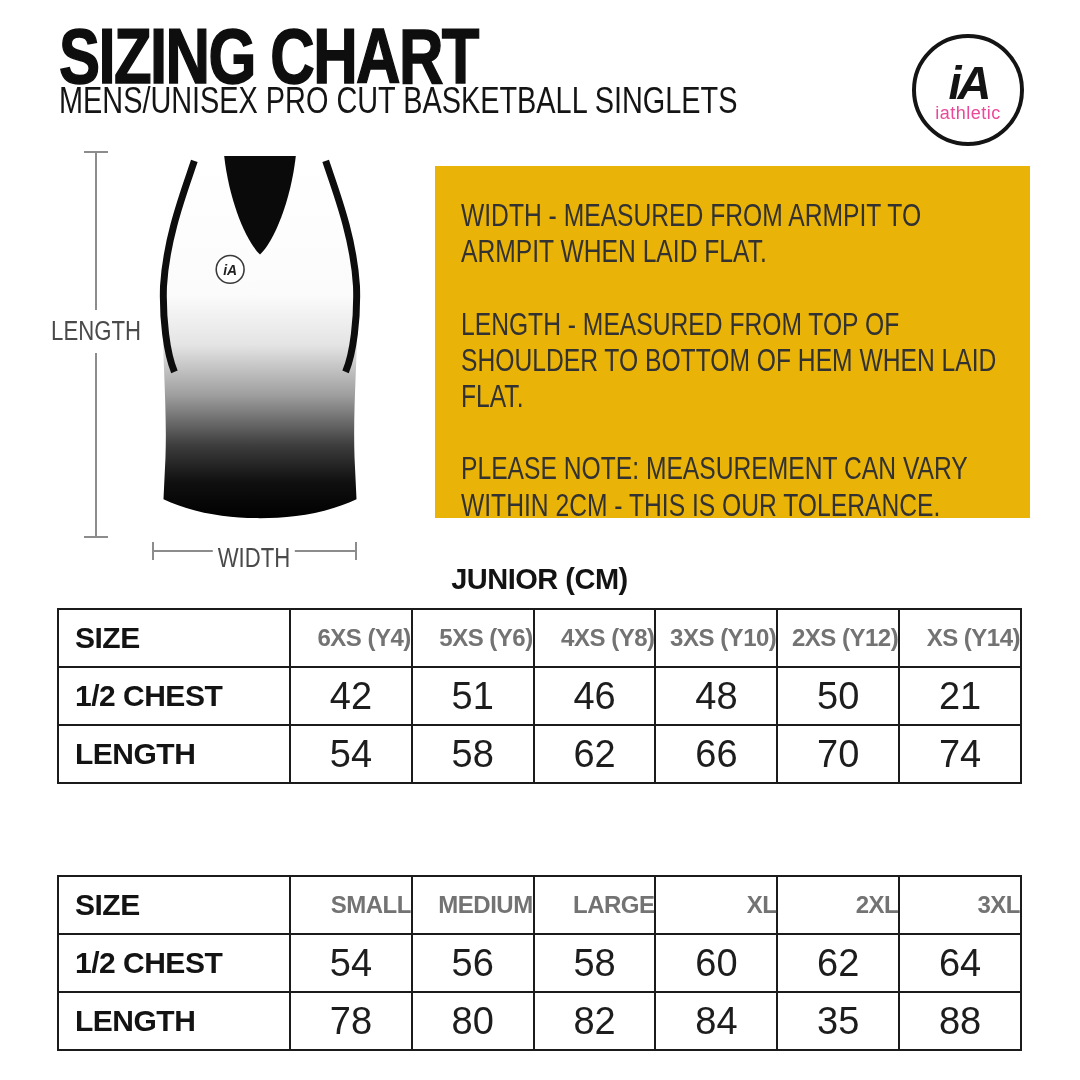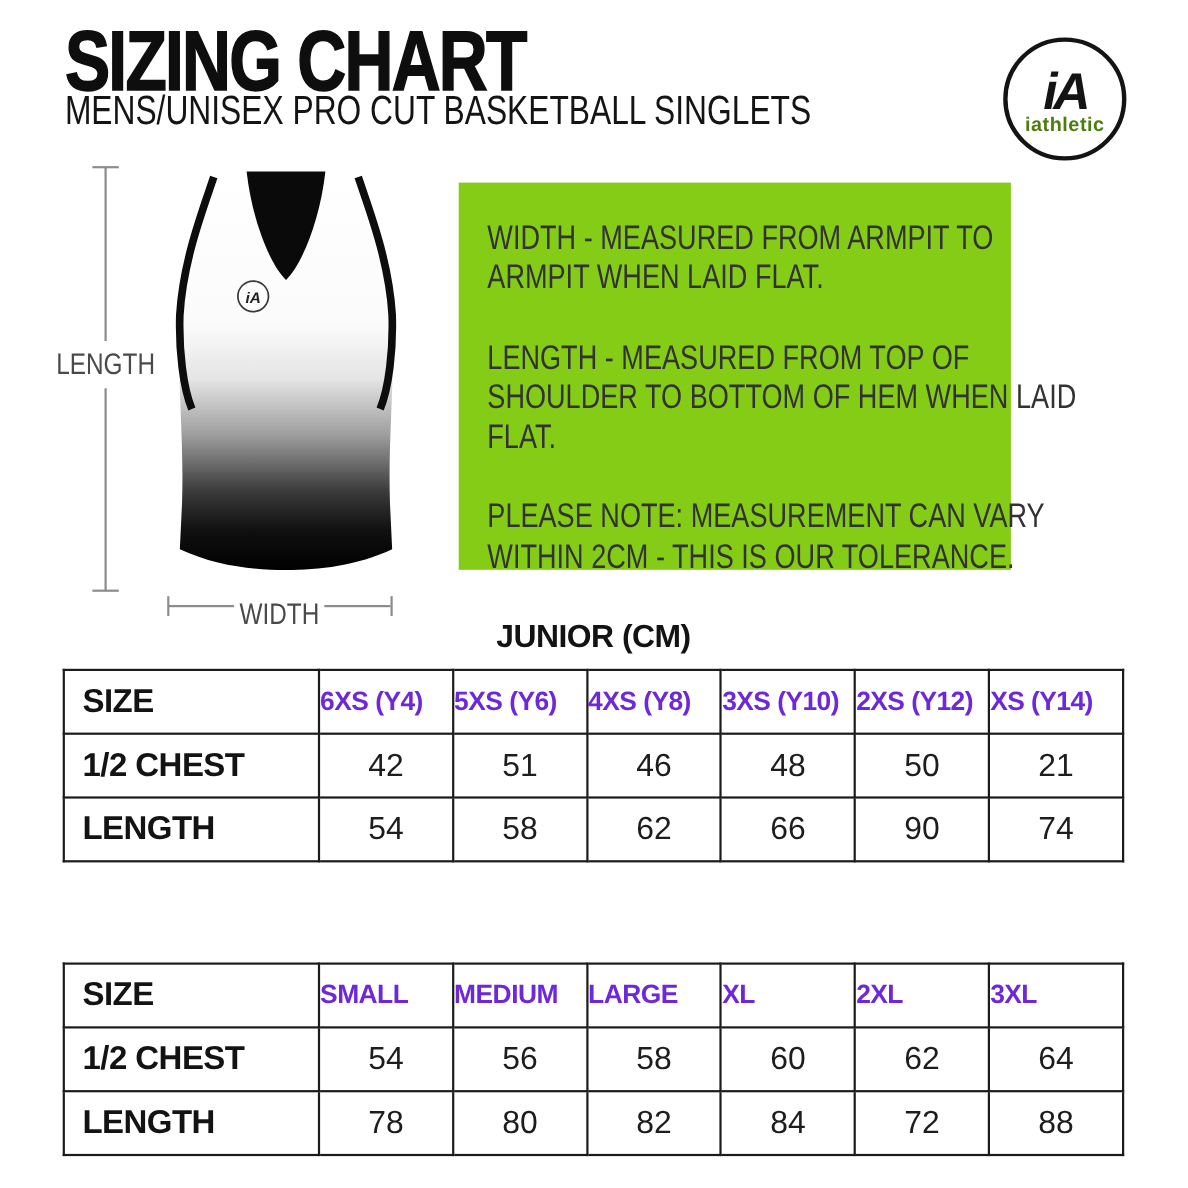--- a/index.html
+++ b/index.html
@@ -11,36 +11,36 @@
          letter-spacing:-2px;color:#0e0e0e;transform:scaleX(0.80);transform-origin:left top;
          -webkit-text-stroke:1.5px #0e0e0e;white-space:nowrap;}
   .subtitle{position:absolute;left:59px;top:82px;font-size:37px;font-weight:400;line-height:1;
          color:#141414;transform:scaleX(0.78);transform-origin:left top;white-space:nowrap;
          letter-spacing:0px;}
   .brand{position:absolute;left:912px;top:34px;width:112px;height:112px;border:4px solid #141414;
          border-radius:50%;box-sizing:border-box;display:flex;flex-direction:column;
          align-items:center;justify-content:center;background:#fff;}
   .brand .mono{font-size:47px;font-weight:bold;font-style:italic;letter-spacing:-4px;
          line-height:0.9;color:#141414;margin-top:4px;}
-  .brand .word{font-size:18px;font-weight:700;color:#4d7c0f;letter-spacing:0.5px;line-height:1;}
+  .brand .word{font-size:18px;font-weight:400;color:#ec4899;letter-spacing:0.5px;line-height:1;}
 
   
   .jersey{position:absolute;left:138px;top:149px;width:244px;height:398px;}
 
   .measure-v{position:absolute;left:95px;top:152px;width:2px;height:385px;background:#8c8c8c;}
   .cap-h{position:absolute;width:24px;height:2px;background:#8c8c8c;}
   .cap-v{position:absolute;width:2px;height:18px;background:#8c8c8c;}
   .measure-h{position:absolute;left:153px;top:550px;width:202px;height:2px;background:#8c8c8c;}
   .mlabel{position:absolute;background:#ffffff;color:#4a4a4a;font-size:27px;line-height:1;
           padding:8px 6px;white-space:nowrap;}
   .mlabel.length{left:96px;top:310px;transform:translateX(-50%) scaleX(0.82);}
   .mlabel.width{left:254px;top:537px;transform:translateX(-50%) scaleX(0.82);}
 
   
-  .notes{position:absolute;left:417px;top:166px;width:502px;height:352px;background:#84cc16;
+  .notes{position:absolute;left:435px;top:166px;width:595px;height:352px;background:#eab308;
          box-sizing:border-box;}
   .notes-inner{position:absolute;left:26px;top:32px;width:700px;transform:scaleX(0.795);
          transform-origin:left top;}
   .notes-inner p{margin:0 0 36px 0;font-size:31px;line-height:1.17;color:#323232;
          letter-spacing:0px;}
 
   
   .section-heading{position:absolute;left:57px;width:965px;text-align:center;font-size:29px;
          font-weight:bold;letter-spacing:-0.5px;color:#131313;}
   .section-heading.junior{top:563px;}
@@ -49,22 +49,22 @@
   
   table.size-table{position:absolute;left:57px;width:965px;border-collapse:collapse;
          table-layout:fixed;background:#fff;}
   table.size-table.junior{top:608px;}
   table.size-table.adult{top:875px;}
   table.size-table col.c0{width:232px;}
   table.size-table th,table.size-table td{border:2.5px solid #1b1b1b;height:56px;
          padding:0;vertical-align:middle;}
   .rowhead{text-align:left;padding-left:16px !important;font-weight:bold;font-size:30px;
          letter-spacing:-0.5px;color:#131313;}
-  .colhead{text-align:left;font-weight:bold;font-size:24px;letter-spacing:-0.5px;color:#6d28d9;}
-  .val{text-align:center;font-weight:400;font-size:29px;color:#1d1d1d;}
+  .colhead{text-align:right;font-weight:bold;font-size:24px;letter-spacing:-0.5px;color:#737373;}
+  .val{text-align:center;font-weight:400;font-size:38px;color:#1d1d1d;}
 </style>
 </head>
 <body>
 
 <div class="page">
 
   <div class="title">SIZING CHART</div>
   <div class="subtitle">MENS/UNISEX PRO CUT BASKETBALL SINGLETS</div>
 
   <div class="brand">
@@ -159,21 +159,21 @@
       <td class="val">48</td>
       <td class="val">50</td>
       <td class="val">21</td>
     </tr>
     <tr>
       <td class="rowhead">LENGTH</td>
       <td class="val">54</td>
       <td class="val">58</td>
       <td class="val">62</td>
       <td class="val">66</td>
-      <td class="val">90</td>
+      <td class="val">70</td>
       <td class="val">74</td>
     </tr>
   </tbody>
     </table>
 
   <table class="size-table adult">
     <colgroup>
         <col class="c0">
         <col>
         <col>
@@ -200,19 +200,19 @@
       <td class="val">60</td>
       <td class="val">62</td>
       <td class="val">64</td>
     </tr>
     <tr>
       <td class="rowhead">LENGTH</td>
       <td class="val">78</td>
       <td class="val">80</td>
       <td class="val">82</td>
       <td class="val">84</td>
-      <td class="val">72</td>
+      <td class="val">35</td>
       <td class="val">88</td>
     </tr>
   </tbody>
     </table>
 
 </div>
 
 </body></html>

